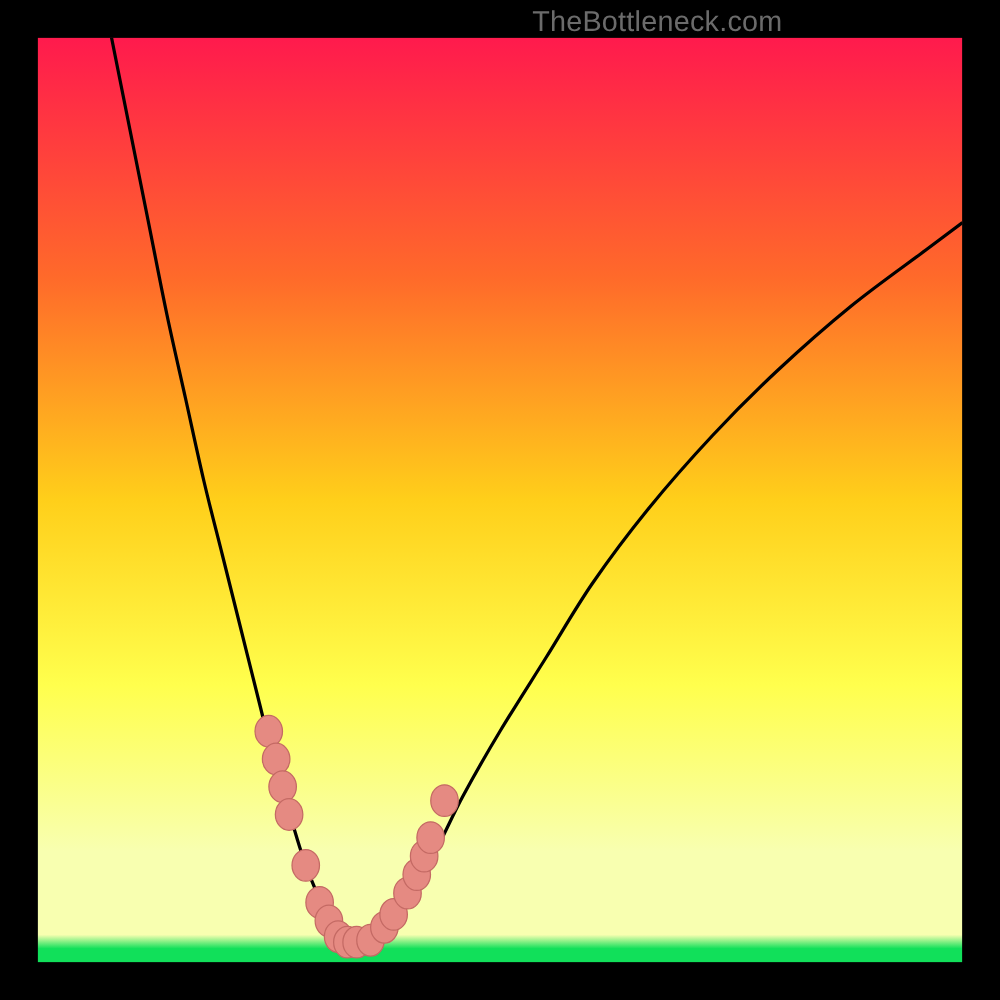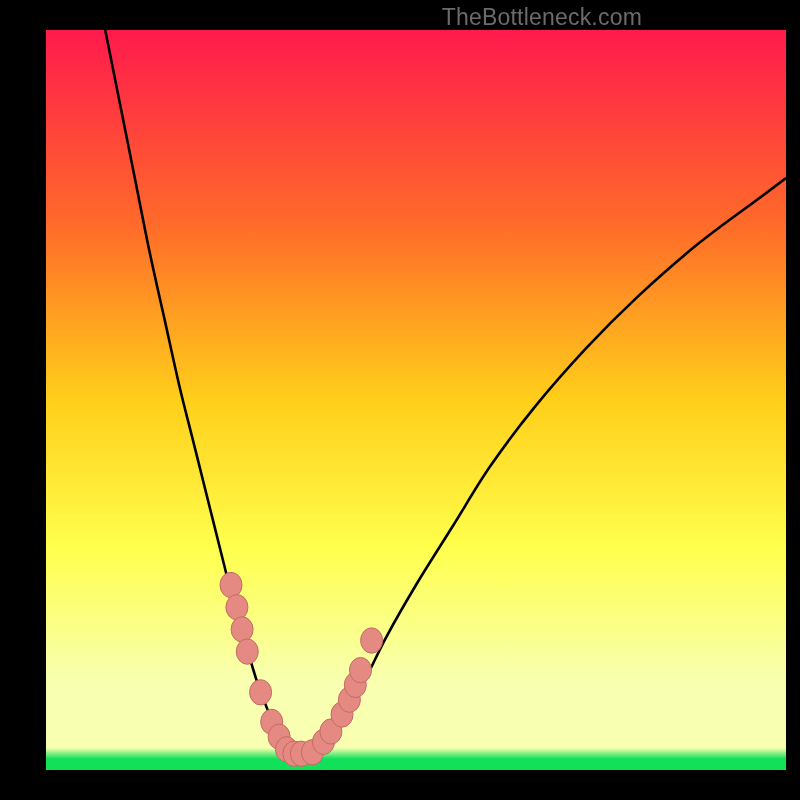--- a/index.html
+++ b/index.html
@@ -1,19 +1,19 @@
 <!DOCTYPE html>
 <html><head>
 <meta charset="utf-8">
 <style>
   * { margin: 0; padding: 0; box-sizing: border-box; }
   html, body { width: 800px; height: 800px; overflow: hidden; background: #000; }
   .frame {
     position: absolute;
-    top: 0; left: 16px;
+    top: 0; left: 0;
     width: 640px; height: 800px;
     background: #000;
   }
   .plot-area {
     position: absolute;
     top: 30px;
     left: 30px;
     width: 740px;
     height: 740px;
     overflow: hidden;

